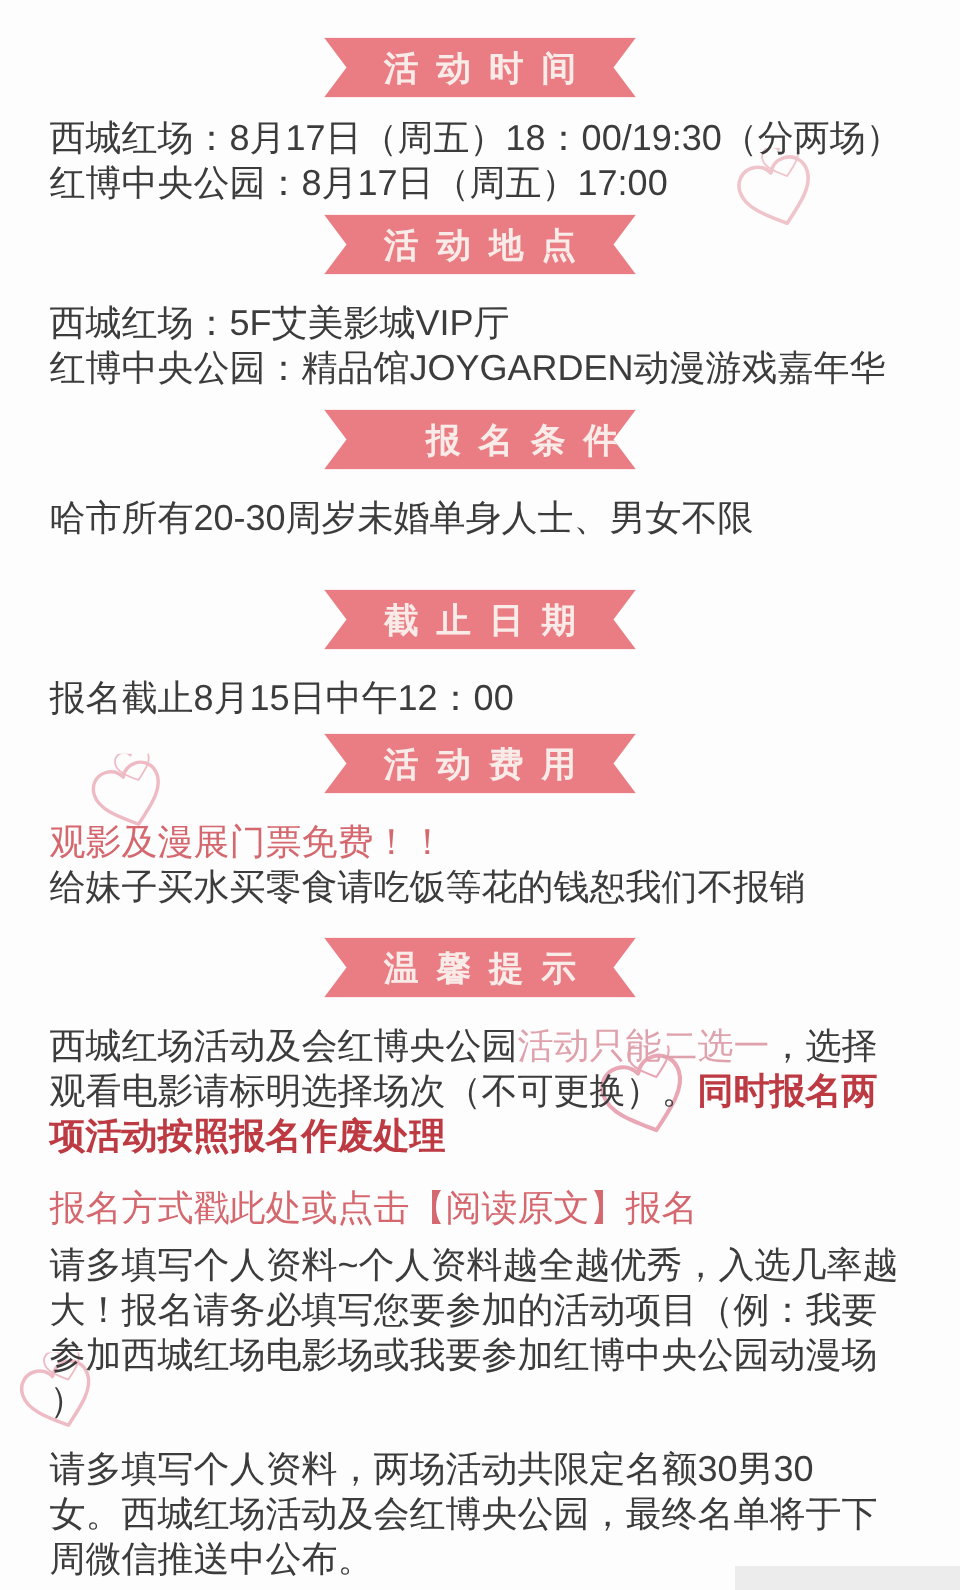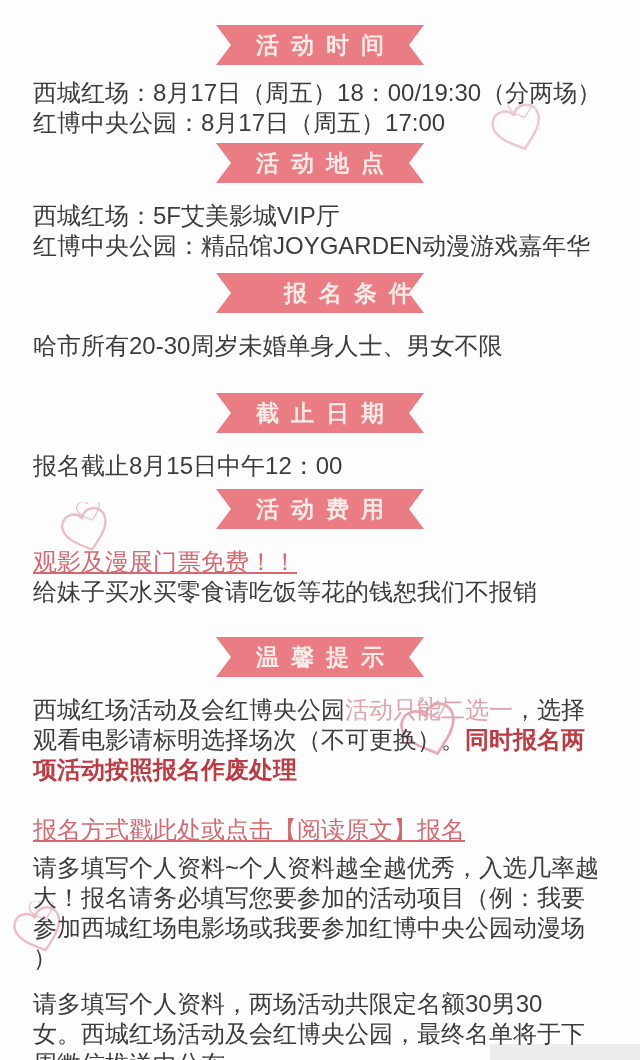--- a/index.html
+++ b/index.html
@@ -22,22 +22,22 @@
     letter-spacing:12px;padding-left:12px;white-space:nowrap;
   }
   .para{
     position:relative;z-index:1;
     margin:0;padding:0 32px 0 33px;
     font-size:24px;line-height:30px;
   }
   .ln{display:block;white-space:nowrap;}
   .mt25{margin-top:25px;} .mt21{margin-top:8px;} .mt22{margin-top:32px;}
   .mt5{margin-top:5px;}  .mt12{margin-top:12px;justify-content:flex-end;} .mt13{margin-top:13px;}
-  .mt15{margin-top:18px;} .mt16{margin-top:16px;} .mt18{margin-top:30px;}
-  .pink{color:#d5686f;text-decoration:underline;}
+  .mt15{margin-top:18px;} .mt16{margin-top:16px;} .mt18{margin-top:18px;}
+  .pink{color:#d5686f;}
   .lightpink{color:#dfa2ac;}
   .redbold{color:#bd3a43;font-weight:700;}
   .heart{position:absolute;z-index:0;}
   .h1{left:486px;top:98px;width:64px;height:60px;color:#f0c4cb;}
   .h2{left:56px;top:498px;width:60px;height:64px;color:#eebac4;}
   .h3{left:394px;top:696px;width:72px;height:68px;color:#e9a6b5;}
   .h4{left:8px;top:898px;width:62px;height:64px;color:#eebac4;}
   .corner-gray{position:absolute;left:490px;top:1044px;width:150px;height:16px;background:#ececec;}
   svg.heart{overflow:visible;}
 </style>

